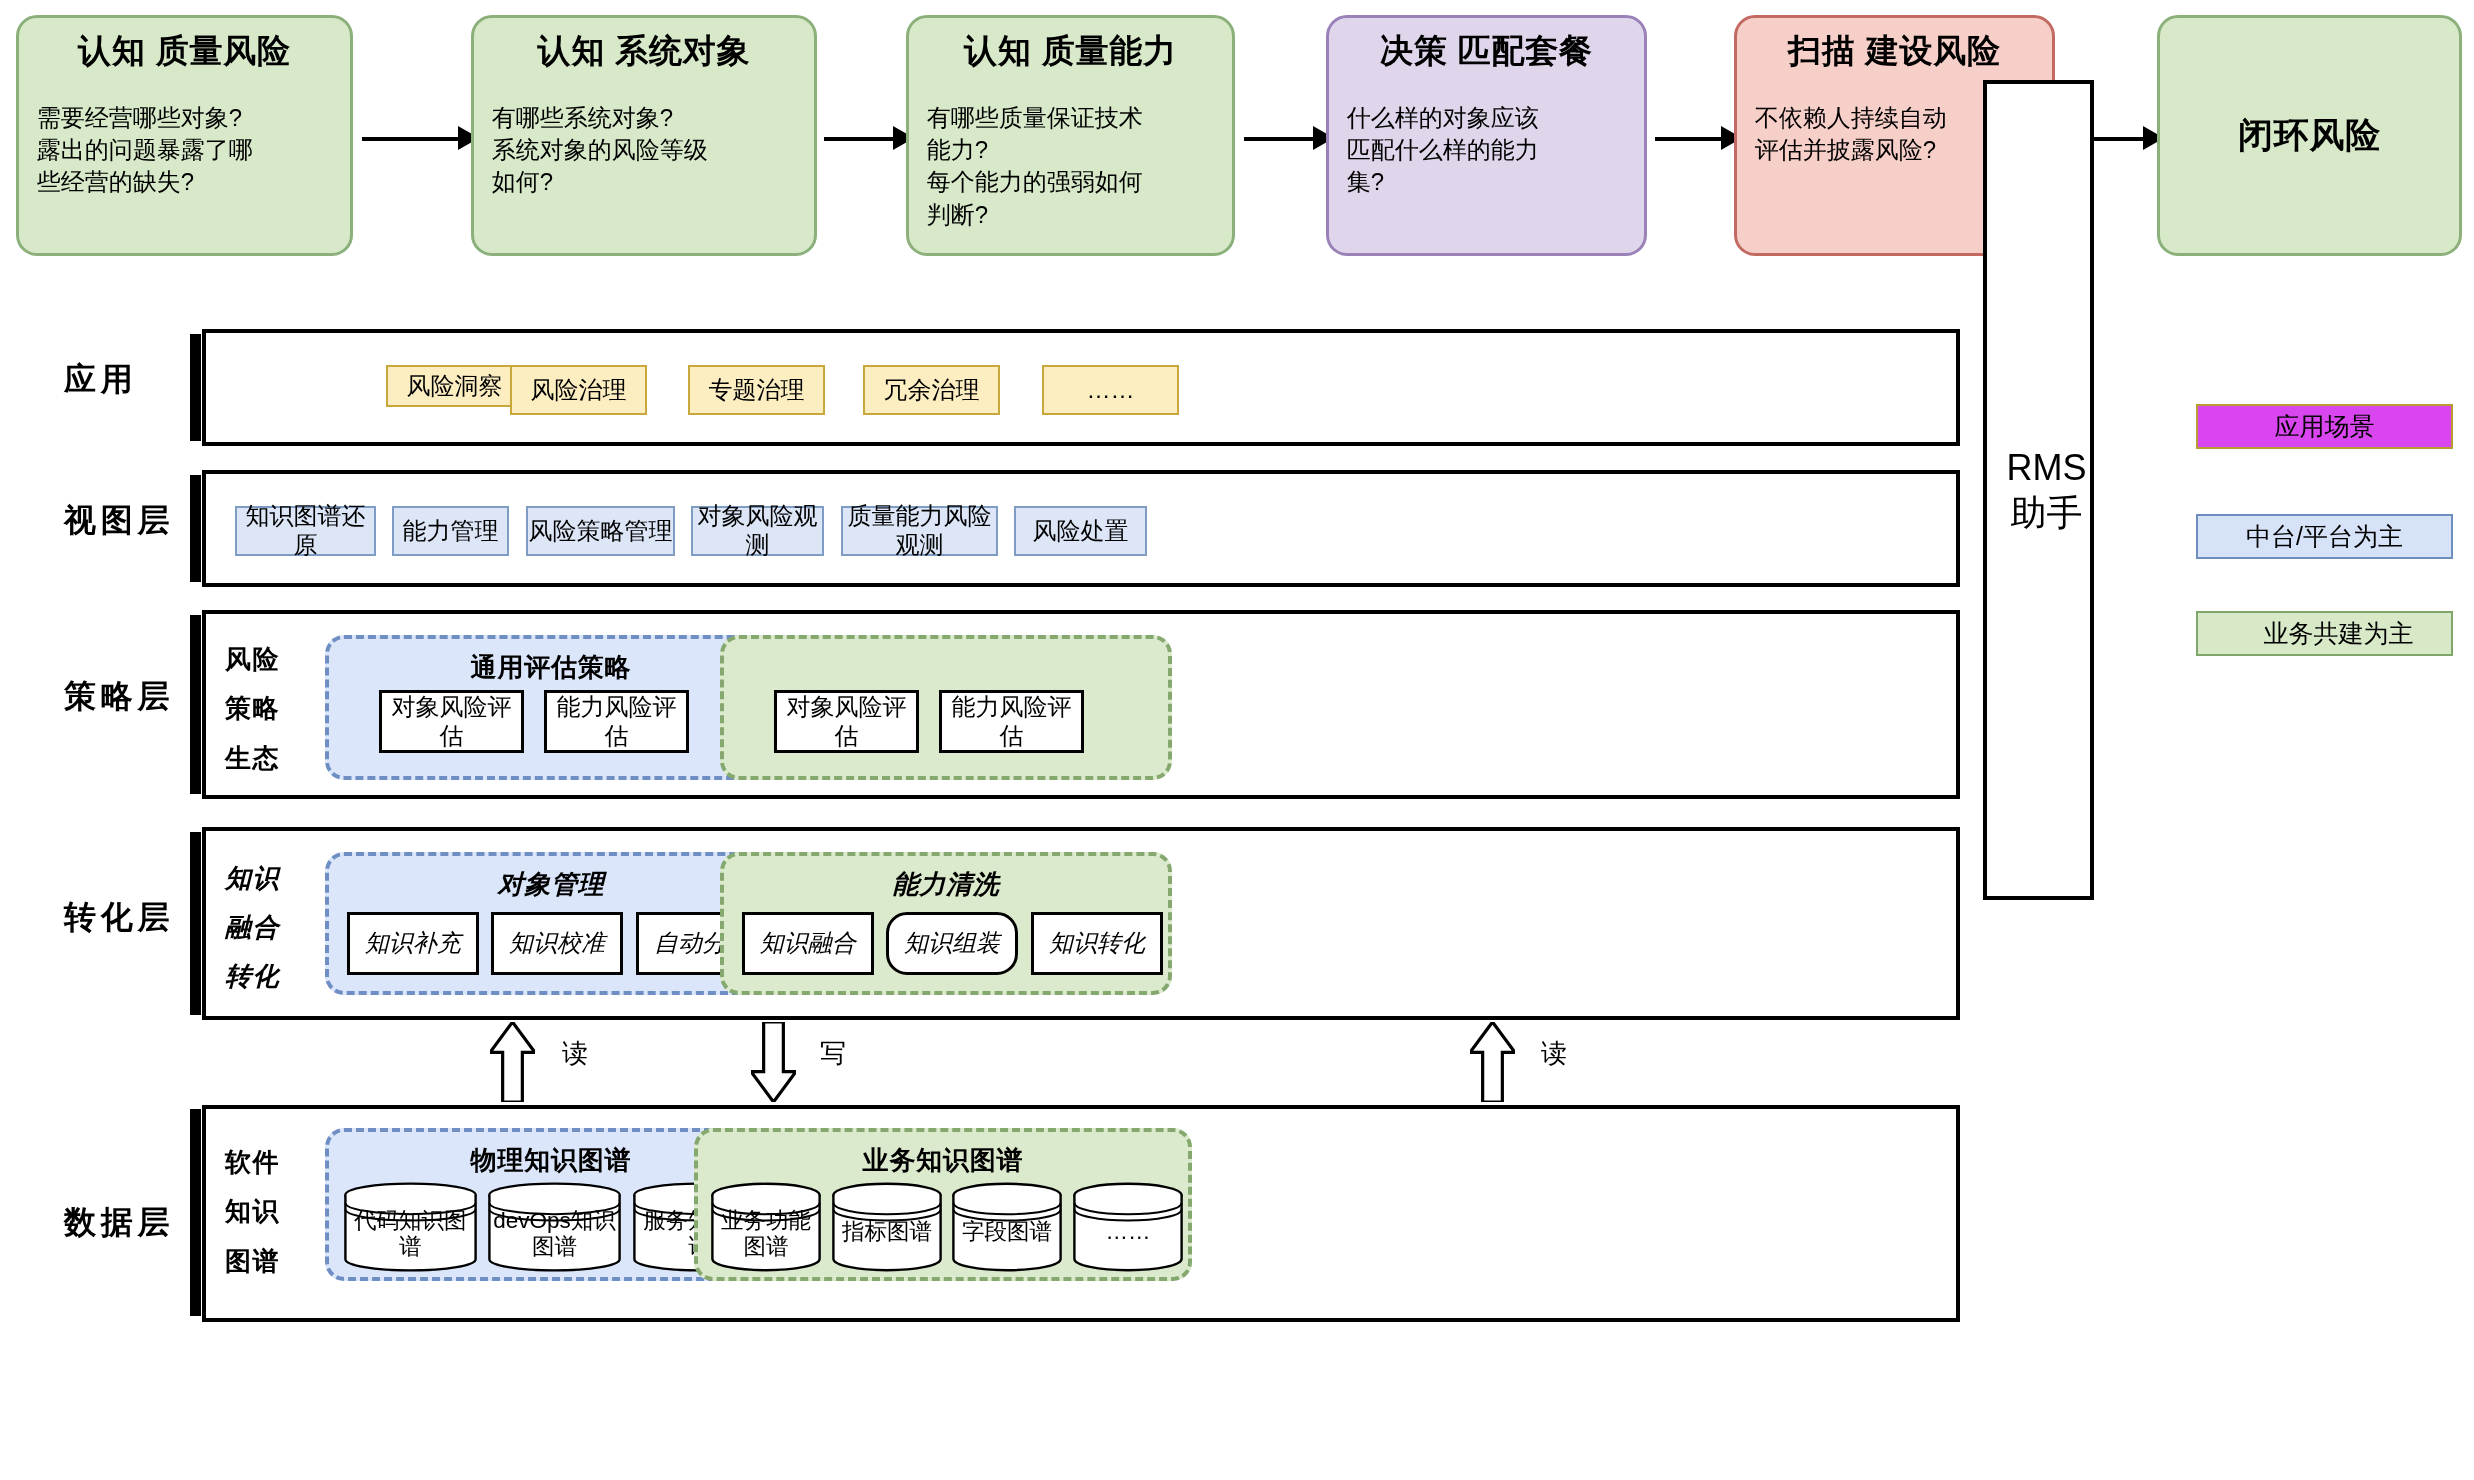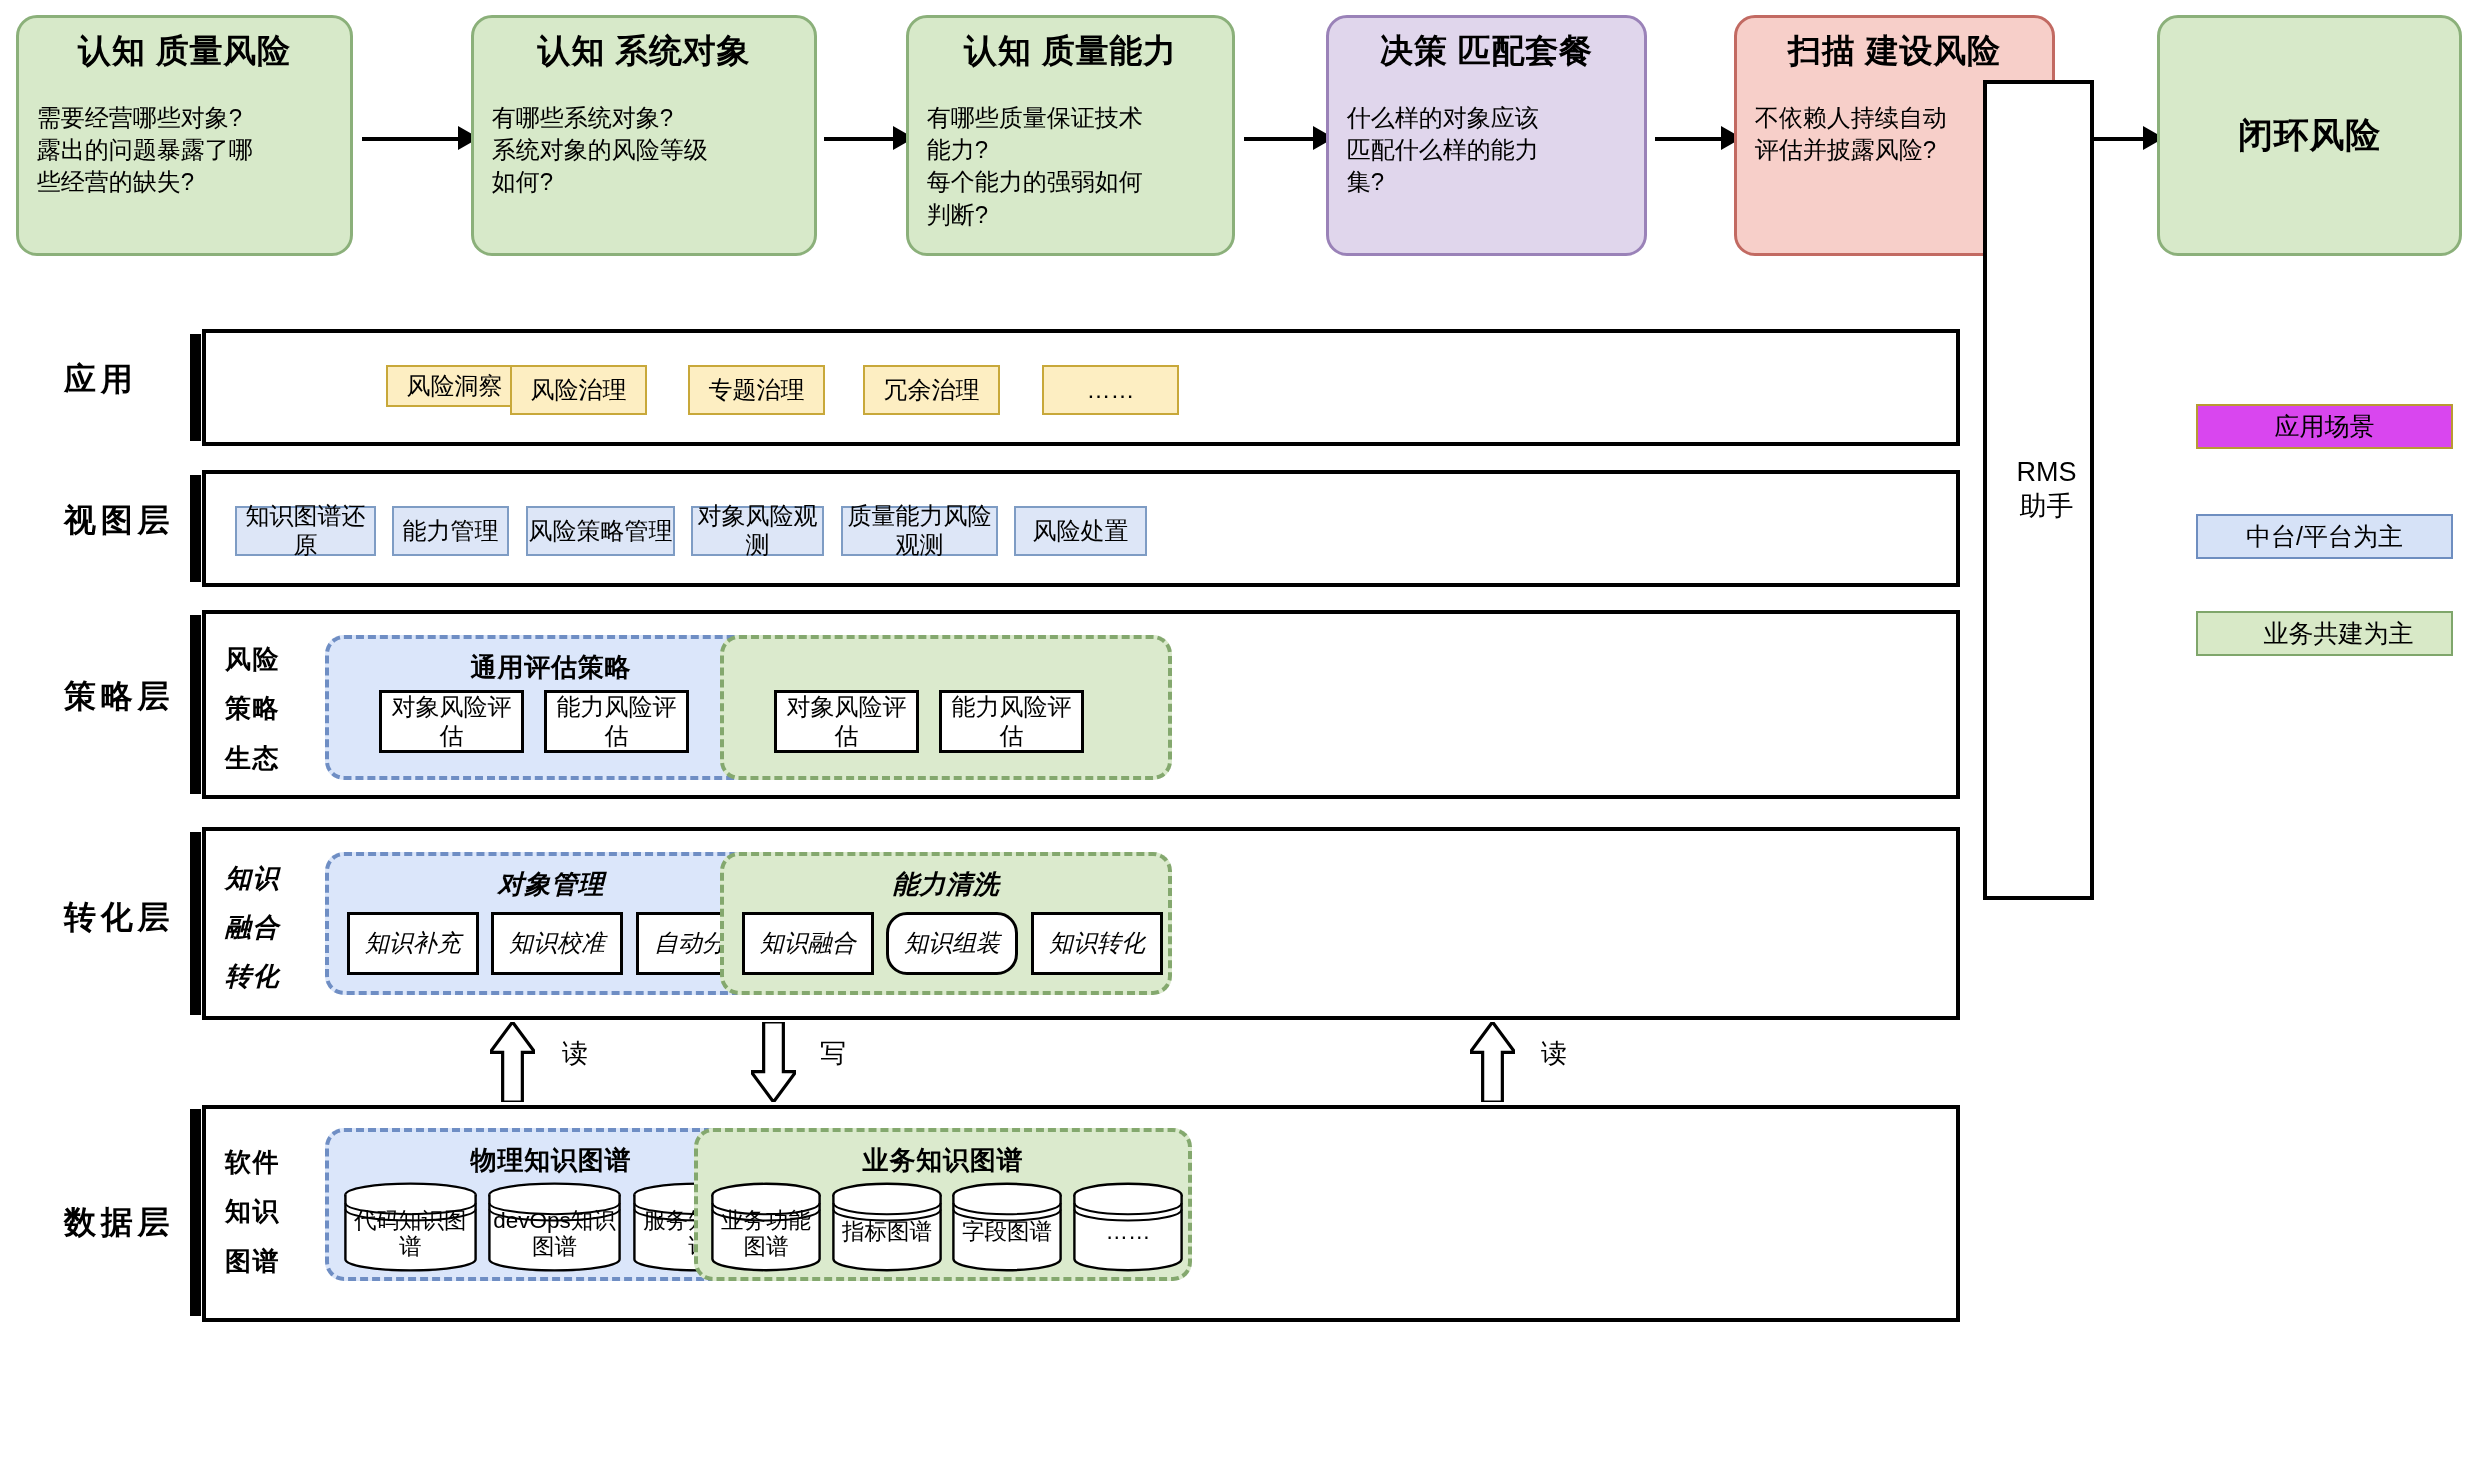--- a/index.html
+++ b/index.html
@@ -67,21 +67,21 @@
   .group.green{background:#dbeacd;border:4px dashed #84a86e;}
   .group-title{
     position:absolute;left:0;right:0;top:11.2px;text-align:center;
     font-size:26px;font-weight:bold;letter-spacing:0.8px;
   }
   
   #rms-box{
     position:absolute;box-sizing:border-box;border:4px solid #000;background:#fff;
     display:flex;align-items:center;justify-content:center;
   }
-  #rms-text{font-size:27px;line-height:1.25;text-align:center;margin-left:16px;}
+  #rms-text{font-size:36px;line-height:1.25;text-align:center;margin-left:16px;}
   
   .legend-item{
     position:absolute;box-sizing:border-box;display:flex;
     align-items:center;justify-content:center;font-size:25px;
   }
   .legend-item.app{background:#d946ef;border:2.4px solid #b99a33;}
   .legend-item.mid{background:#d6e2f7;border:2.4px solid #6e8ec0;}
   .legend-item.biz{background:#d8e9c7;border:2.4px solid #7fa66b;}
   
   .block-arrow{position:absolute;}

